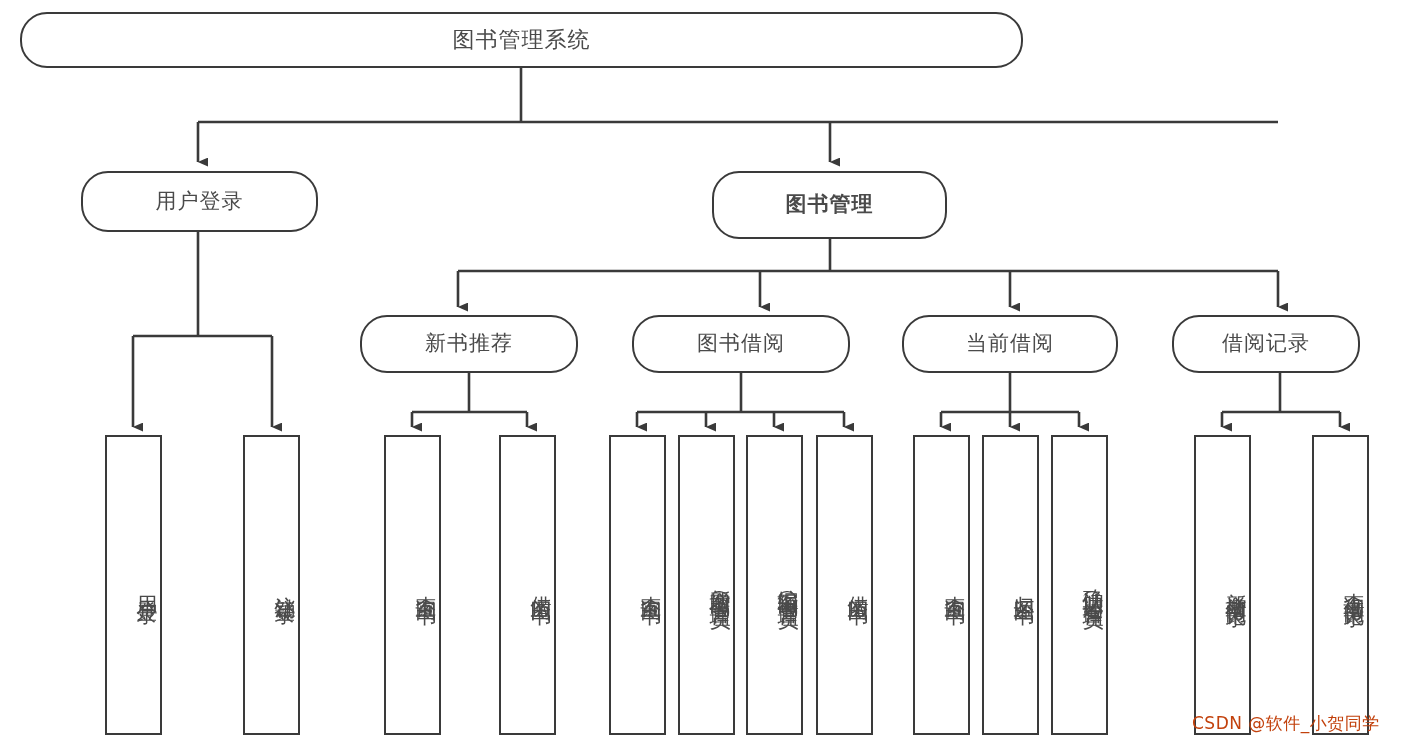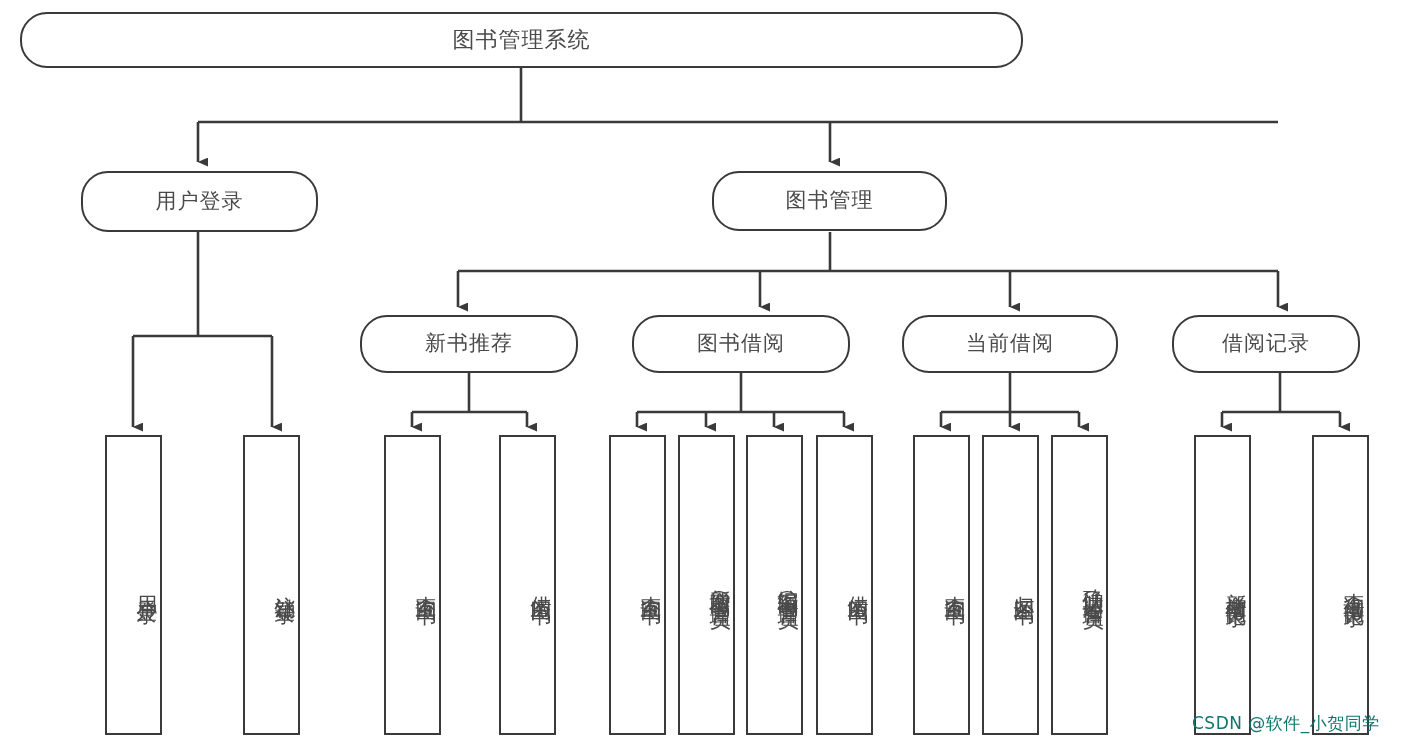--- a/index.html
+++ b/index.html
@@ -61,21 +61,21 @@
   .node-v .vlabel {
     writing-mode: vertical-rl;
     text-orientation: upright;
     display: block;
   }
   .watermark {
     position: absolute;
     left: 1192px;
     top: 712px;
     font-size: 17px;
-    color: #0f766e;
+    color: #c2410c;
     letter-spacing: 0.5px;
     white-space: nowrap;
     z-index: 5;
   }
 </style>
 </head>
 <body>
 
 <div id="canvas">
 
@@ -129,21 +129,21 @@
     </g>
   </svg>
 
   <div class="node node-h node-root" style="left:20px; top:12px; width:1003px; height:56px;">
     <span>图书管理系统</span>
   </div>
 
   <div class="node node-h" style="left:81px; top:171px; width:237px; height:61px;">
     <span>用户登录</span>
   </div>
-  <div class="node node-h" style="left:712px; top:171px; width:235px; height:60px;">
+  <div class="node node-h" style="left:712px; top:171px; width:235px; height:68px;font-weight:bold;">
     <span>图书管理</span>
   </div>
 
   <div class="node node-h" style="left:632px; top:315px; width:218px; height:58px;">
     <span>图书借阅</span>
   </div>
   <div class="node node-h" style="left:360px; top:315px; width:218px; height:58px;">
     <span>新书推荐</span>
   </div>
   <div class="node node-h" style="left:902px; top:315px; width:216px; height:58px;">

